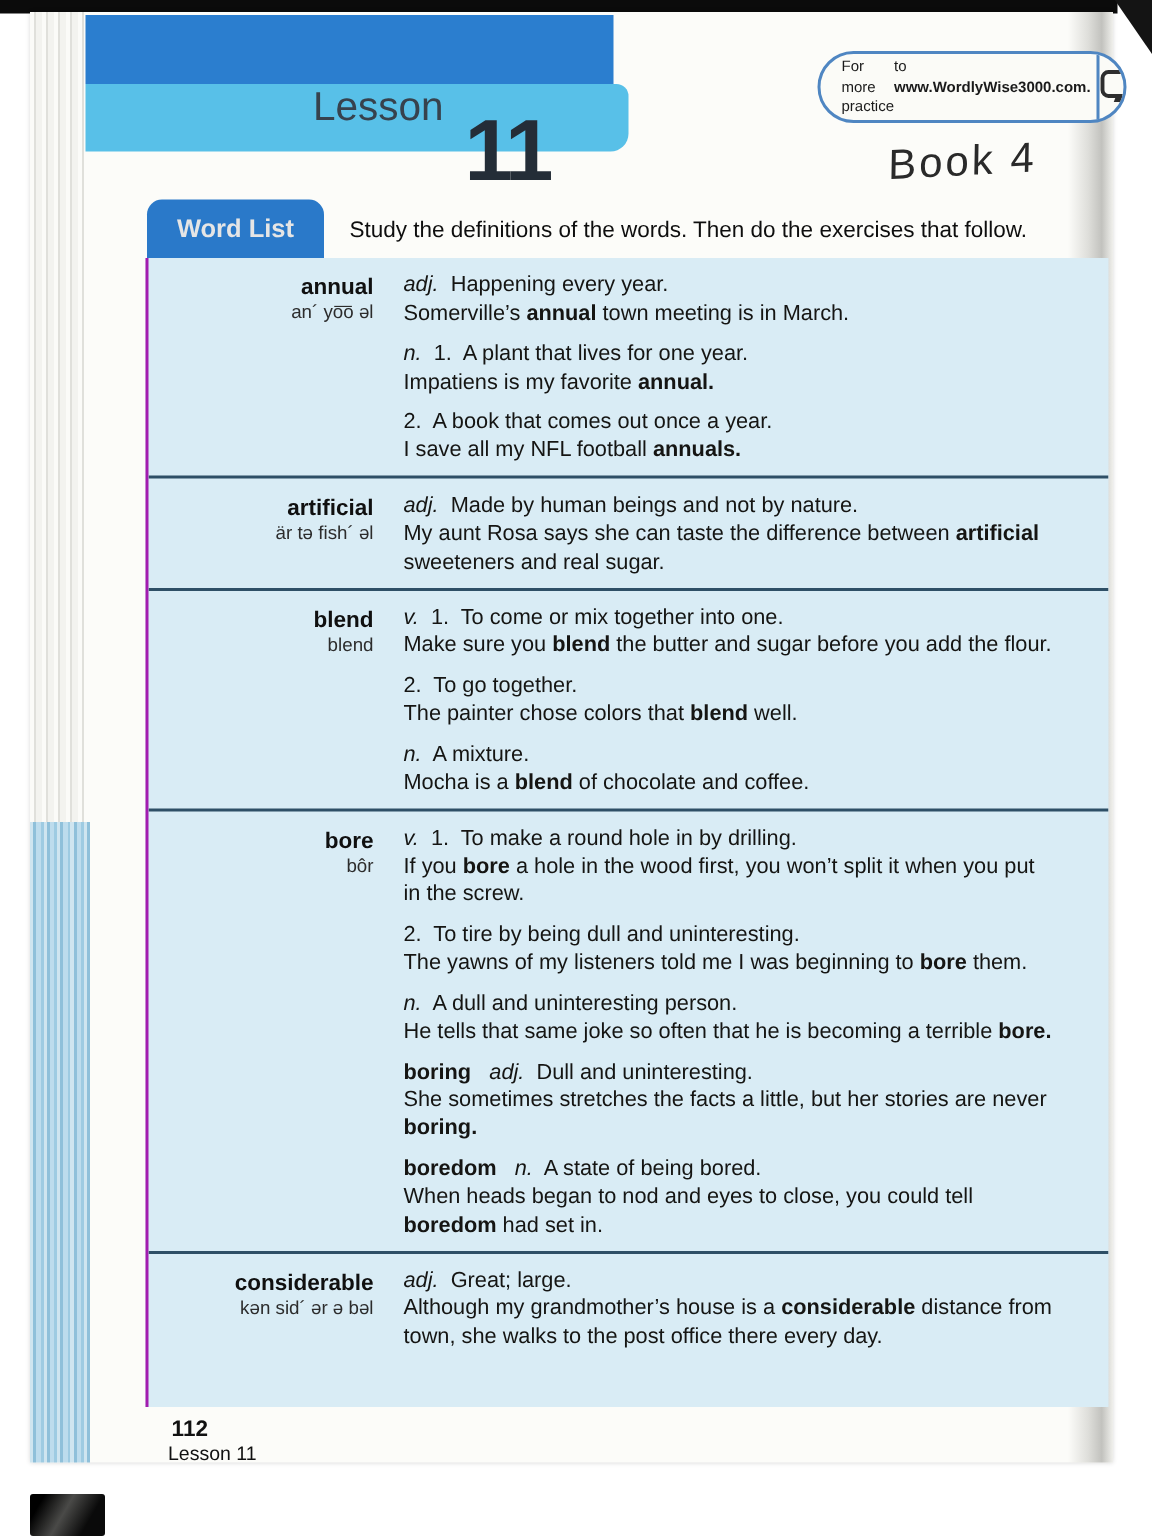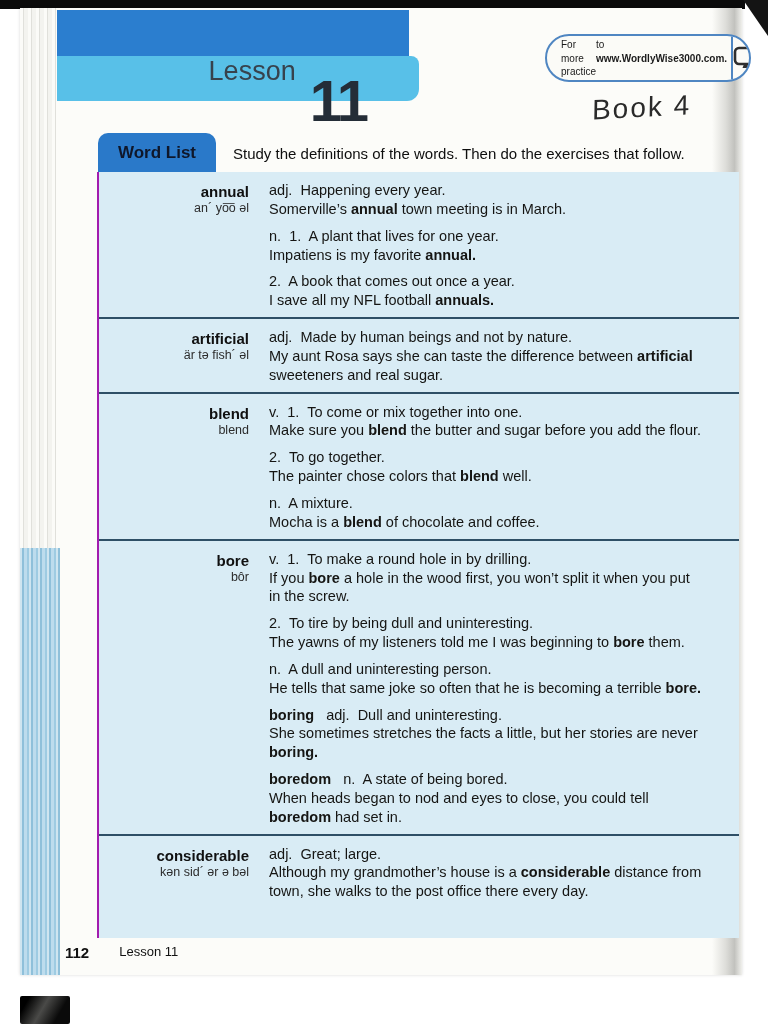--- a/index.html
+++ b/index.html
@@ -28,45 +28,45 @@
   .lesson-word{font-size:27px;color:#37424d;margin-right:14px;}
   .lesson-num{font-size:58px;font-weight:bold;color:#242d37;transform:translateY(11px);letter-spacing:-2px;}
 
   
   .badge{position:absolute;left:525px;top:26px;width:206px;height:48px;background:#fbfbf7;
     border:2px solid var(--badge_border,#4f86c2);border-radius:24px;display:flex;align-items:stretch;box-sizing:border-box;overflow:hidden;}
   .badge-text{flex:1;display:flex;flex-direction:row;justify-content:space-between;padding:2px 4px 2px 14px;
     font-size:10px;line-height:1.35;color:#1a1a1a;}
   .badge-icon-box{width:46px;border-left:2px solid var(--badge_border,#4f86c2);display:flex;align-items:center;justify-content:center;}
   .b{font-weight:bold;}
-  .i{}
+  .i{font-style:italic;}
 
   .handwriting{position:absolute;left:572px;top:82px;width:170px;font-size:28px;color:#2a2a2a;
     transform:rotate(-3deg) skewX(-4deg);letter-spacing:2px;font-weight:500;}
 
   
   .tab{position:absolute;left:78px;top:125px;width:118px;height:39px;background:var(--tab_blue,#2a79c9);
-    border-radius:10px 10px 0 0;color:#0f172a;font-weight:bold;font-size:17px;display:flex;align-items:center;justify-content:center;}
+    border-radius:10px 10px 0 0;color:#e5e5e5;font-weight:bold;font-size:17px;display:flex;align-items:center;justify-content:center;}
   .instruction{position:absolute;left:213px;top:137px;width:500px;font-weight:normal;font-size:15px;color:#0e0e0e;}
 
   
   .panel{position:absolute;left:77px;top:164px;width:642px;height:766px;background:var(--panel_blue,#d9ecf5);
     border-left:2px solid #a21caf;box-sizing:border-box;overflow:hidden;}
   .entry{display:grid;grid-template-columns:170px 1fr;padding:9px 0 7px 0;}
   .entry + .entry{border-top:2px solid var(--divider,#2e4f66);}
   .word-col{text-align:right;padding-right:20px;padding-top:2px;}
   .word{font-weight:bold;font-size:15px;color:#101010;}
   .pron{font-size:12.5px;color:#2c2c2c;margin-top:1px;}
   .def-col{padding-right:34px;font-size:14.5px;line-height:1.3;color:#151513;}
   .block{margin-bottom:8px;}
   .block:last-child{margin-bottom:0;}
   .line{white-space:pre-wrap;}
 
   
-  .footer{position:absolute;left:45px;top:936px;display:flex;align-items:flex-start;}
+  .footer{position:absolute;left:62px;top:936px;display:flex;align-items:center;flex-direction:column;}
   .pagenum{font-weight:bold;font-size:15px;color:#111;}
   .footer-lesson{font-size:13px;color:#111;margin-left:30px;}
 
   .bottom-shape{position:absolute;left:20px;top:996px;width:50px;height:28px;
     background:linear-gradient(120deg,#000 15%,#4a4a48 45%,#0a0a0a 75%);border-radius:2px;}
 </style>
 </head>
 <body style="--header_dark: #2b7ecf; --header_light: #58c0e8; --tab_blue: #2a79c9; --panel_blue: #d9ecf5; --divider: #2e4f66; --badge_border: #4f86c2;">
 
 <div class="top-strip"></div>

